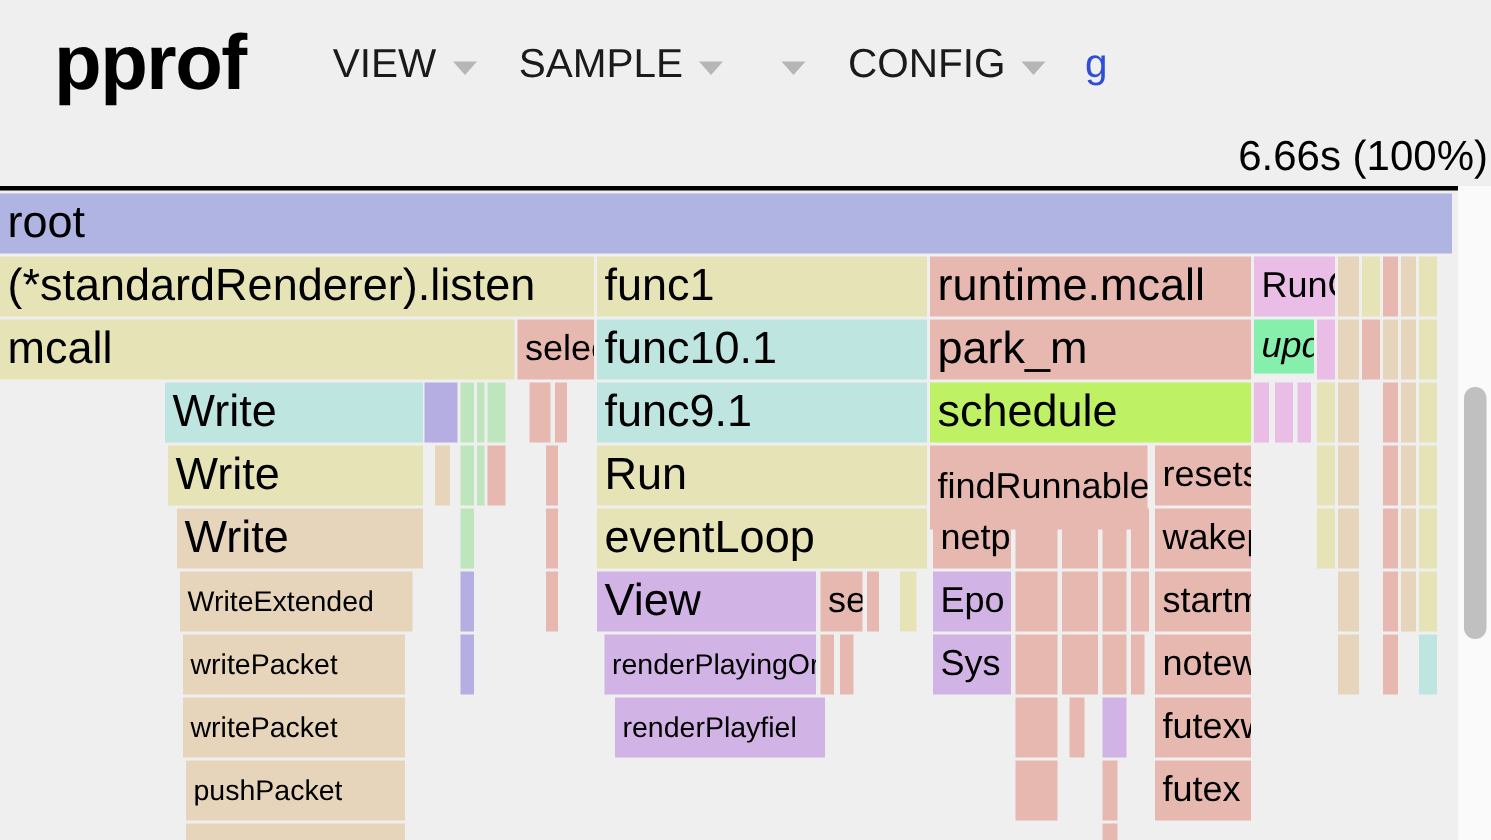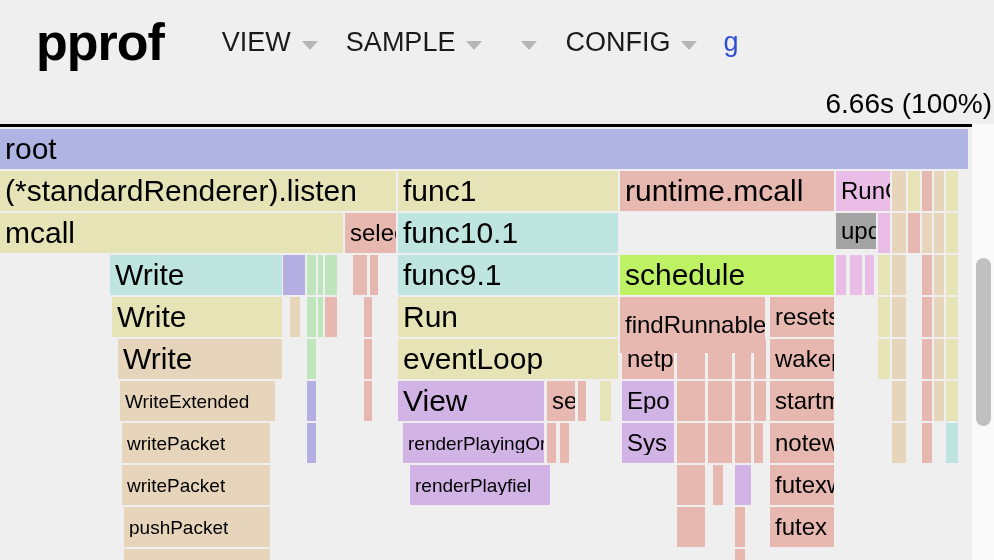--- a/index.html
+++ b/index.html
@@ -185,21 +185,24 @@
         <div class="box" style="left: 946px; top: 44px; width: 12px; height: 40px; background: rgb(230, 228, 182);"></div>
         <div class="box" style="left: 0px; top: 86px; width: 343px; height: 40px; background: rgb(230, 228, 182);">
           <span class="lbl big">mcall</span>
         </div>
         <div class="box" style="left: 345px; top: 86px; width: 51px; height: 40px; background: rgb(230, 184, 176);">
           <span class="lbl mid">select</span>
         </div>
         <div class="box" style="left: 398px; top: 86px; width: 220px; height: 40px; background: rgb(190, 229, 224);">
           <span class="lbl big">func10.1</span>
         </div>
-        <div class="box" style="left: 836px; top: 86px; width: 40px; height: 36px; background: #a3a3a3;">
+        <div class="box" style="left: 620px; top: 86px; width: 214px; height: 40px; background: rgb(230, 184, 176);">
+          <span class="lbl big">park_m</span>
+        </div>
+        <div class="box" style="left: 836px; top: 86px; width: 40px; height: 36px; background: #86efac; font-style: italic;">
           <span class="lbl mid">upd</span>
         </div>
         <div class="box" style="left: 878px; top: 86px; width: 12px; height: 40px; background: rgb(233, 189, 230);"></div>
         <div class="box" style="left: 892px; top: 86px; width: 14px; height: 40px; background: rgb(230, 213, 187);"></div>
         <div class="box" style="left: 908px; top: 86px; width: 12px; height: 40px; background: rgb(230, 184, 176);"></div>
         <div class="box" style="left: 922px; top: 86px; width: 10px; height: 40px; background: rgb(230, 213, 187);"></div>
         <div class="box" style="left: 934px; top: 86px; width: 10px; height: 40px; background: rgb(230, 213, 187);"></div>
         <div class="box" style="left: 946px; top: 86px; width: 12px; height: 40px; background: rgb(230, 228, 182);"></div>
         <div class="box" style="left: 110px; top: 128px; width: 172px; height: 40px; background: rgb(190, 229, 224);">
           <span class="lbl big">Write</span>

